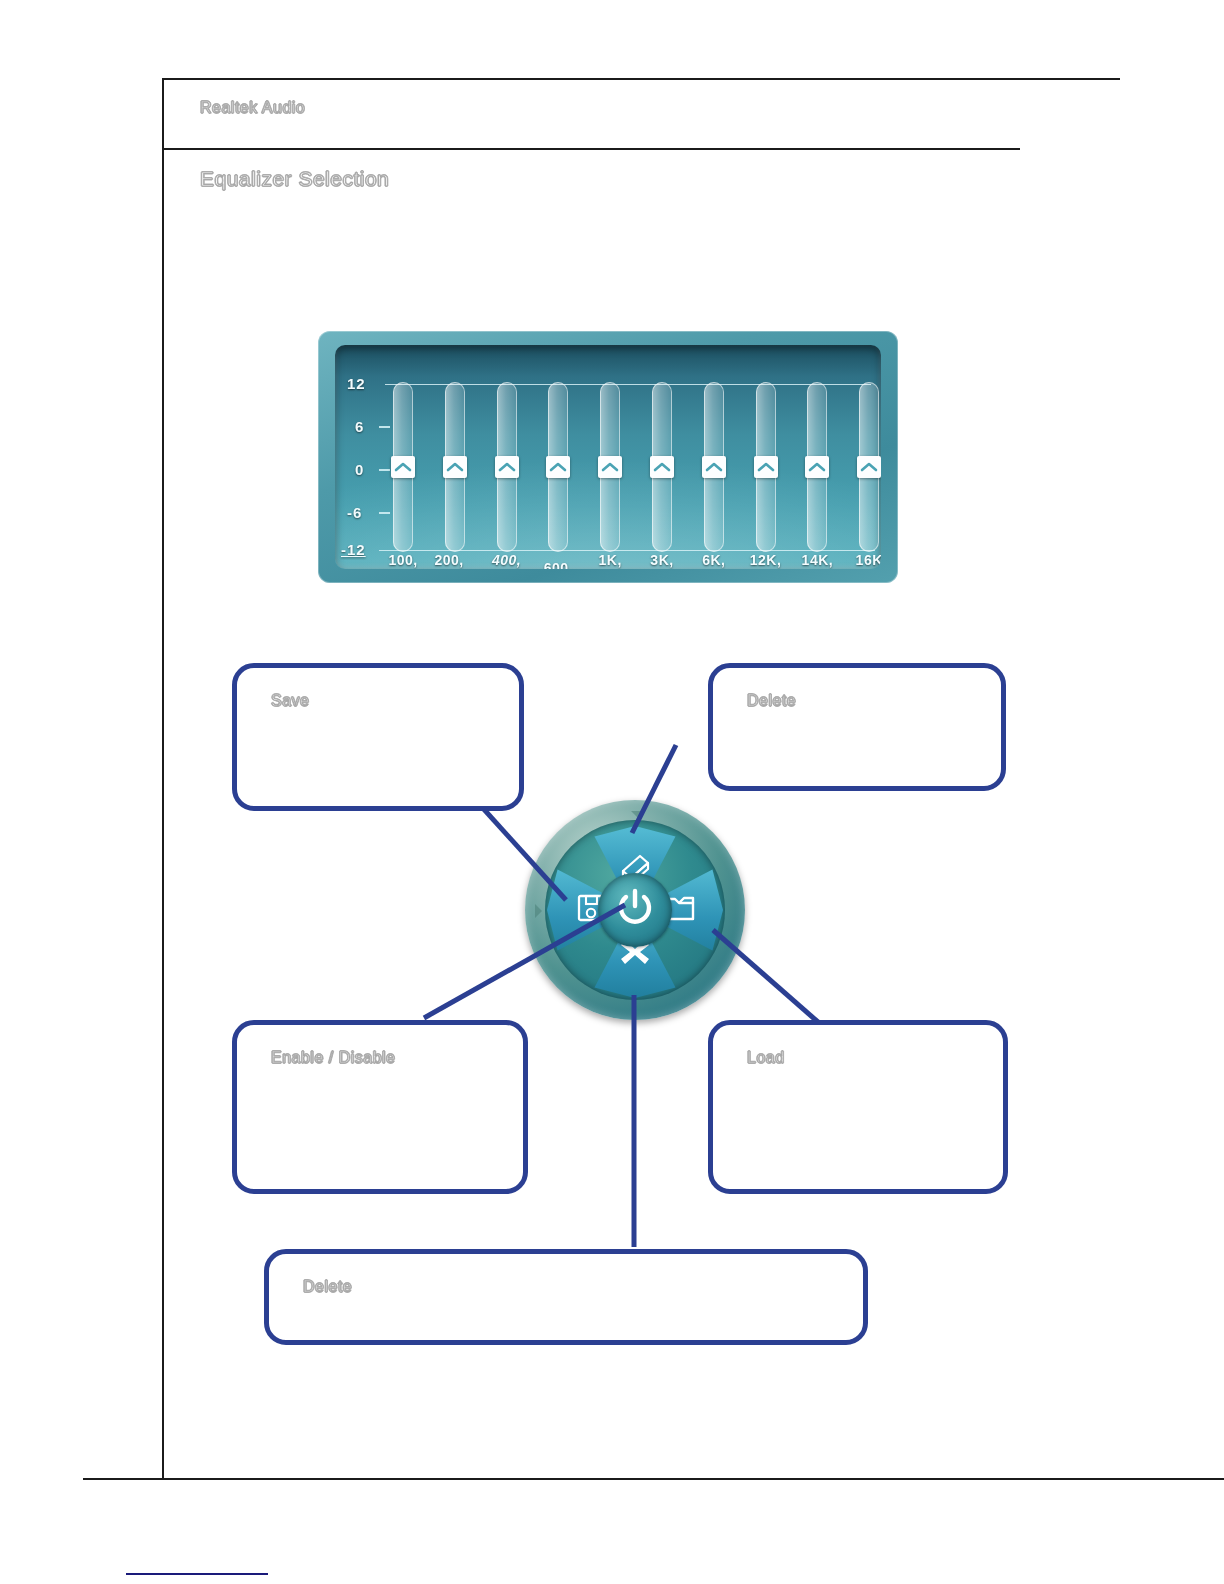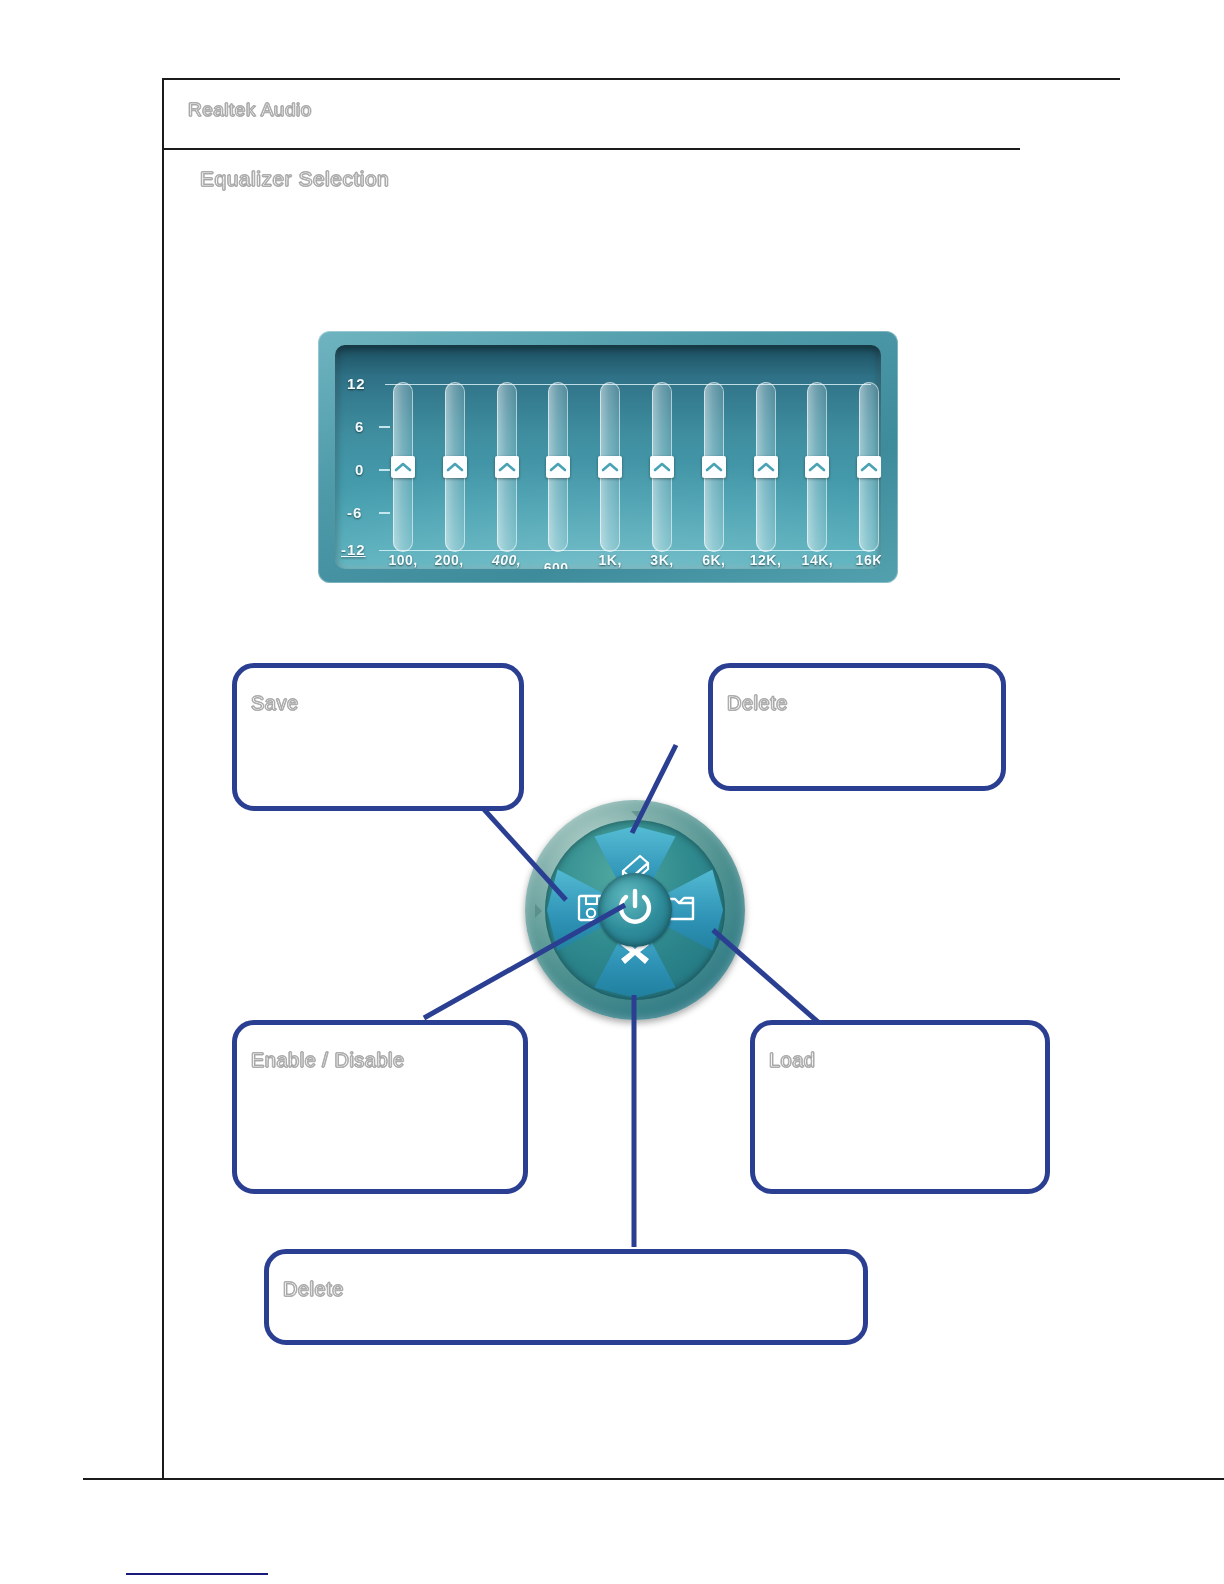--- a/index.html
+++ b/index.html
@@ -19,21 +19,21 @@
 
   
   .rule{position:absolute;background:#1b1b1b;}
   #rule-top      {left:162px; top:78px;  width:958px; height:2px;}
   #rule-under-hdr{left:162px; top:148px; width:858px; height:2px;}
   #rule-bottom   {left:83px;  top:1478px;width:1141px;height:2px;}
   #rule-left     {left:162px; top:78px;  width:2px;   height:1402px;}
   #rule-footer   {left:126px; top:1573px;width:142px; height:2px;background:#1a1a7a;}
 
   
-  #doc-header{position:absolute;left:188px;top:99px;font-size:19px;}
+  #doc-header{position:absolute;left:200px;top:99px;font-size:16px;}
   #page-title{position:absolute;left:200px;top:167px;font-size:21px;}
 
   
   #equalizer{
     position:absolute;left:318px;top:331px;width:580px;height:252px;
     border-radius:12px;
     background:linear-gradient(160deg,#6fb4c0 0%,#4e9aa9 35%,#3e8b9c 70%,#53a0ae 100%);
     box-shadow:inset 0 0 0 1px rgba(255,255,255,.30);
     padding:0;
   }
@@ -99,25 +99,25 @@
   }
   .pad-marker{position:absolute;width:0;height:0;opacity:.55;}
   #marker-top{left:106px;top:11px;border-left:7px solid transparent;border-right:7px solid transparent;border-top:7px solid #4a7f78;}
   #marker-left{left:10px;top:104px;border-top:7px solid transparent;border-bottom:7px solid transparent;border-left:7px solid #4a7f78;}
 
   
   .callout{
     position:absolute;border:5px solid #2b3f92;border-radius:22px;background:#ffffff;
     box-sizing:border-box;
   }
-  .callout-label{position:absolute;left:14px;top:24px;font-size:20px;}
+  .callout-label{position:absolute;left:34px;top:24px;font-size:16px;}
   #callout-save   {left:232px; top:663px; width:292px; height:148px;}
   #callout-reset  {left:708px; top:663px; width:298px; height:128px;}
   #callout-enable {left:232px; top:1020px;width:296px; height:174px;}
-  #callout-load   {left:708px; top:1020px;width:300px; height:174px;margin-left:42px;}
+  #callout-load   {left:708px; top:1020px;width:300px; height:174px;}
   #callout-delete {left:264px; top:1249px;width:604px; height:96px;}
 
   
   #connectors{position:absolute;left:0;top:0;width:1224px;height:1584px;pointer-events:none;}
 </style>
 </head>
 <body>
 
 <div class="rule" id="rule-top"></div>
 <div class="rule" id="rule-left"></div>

